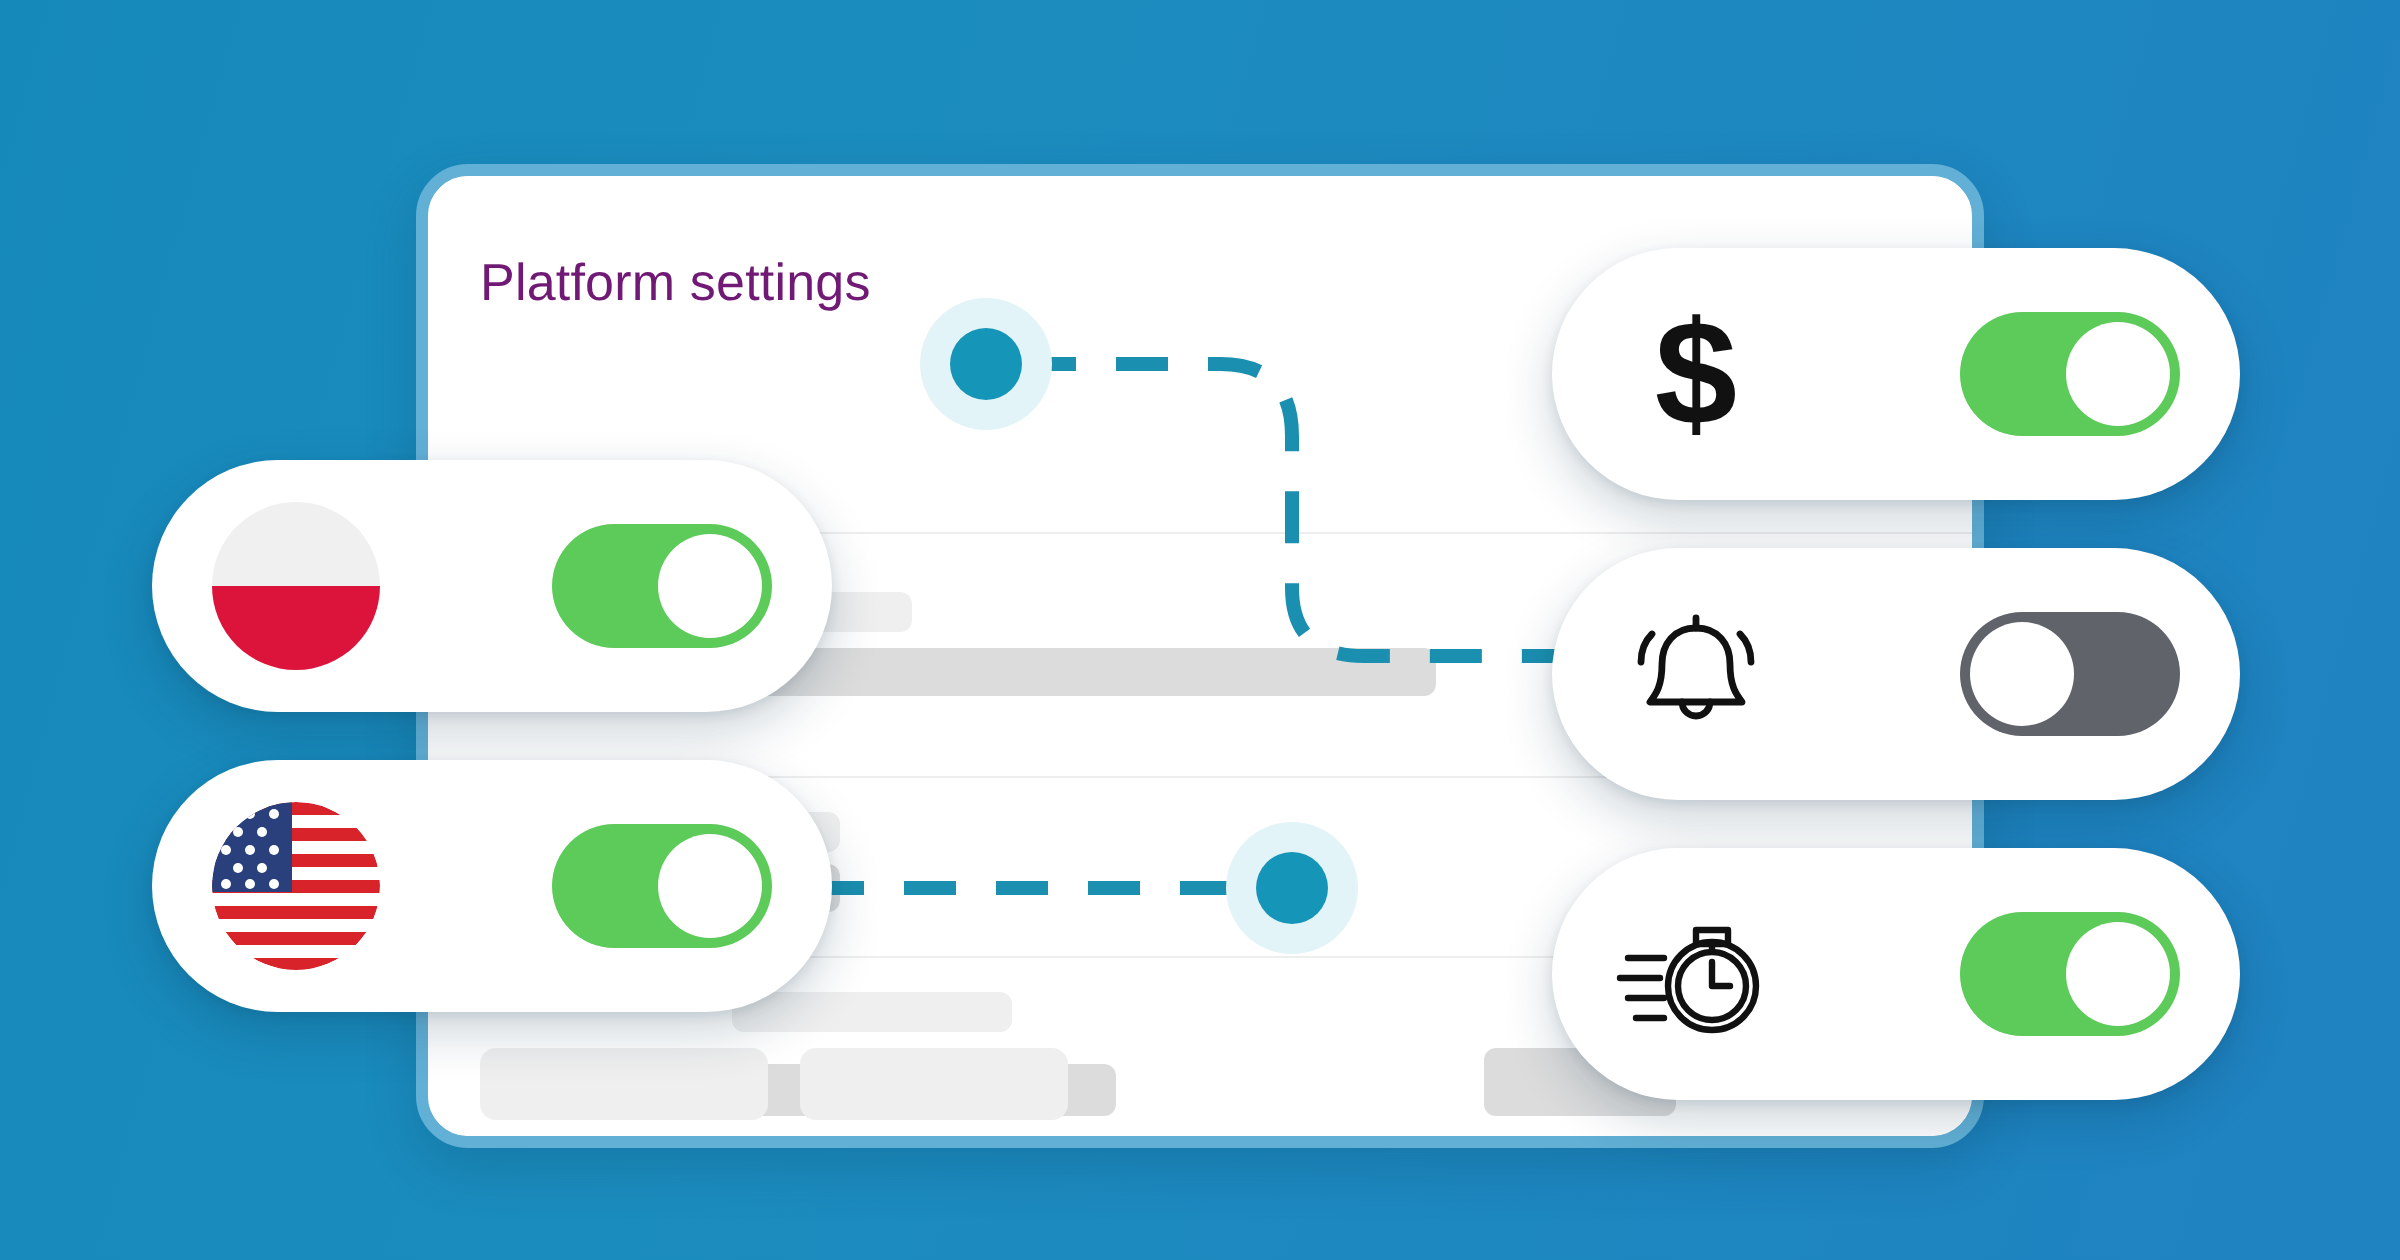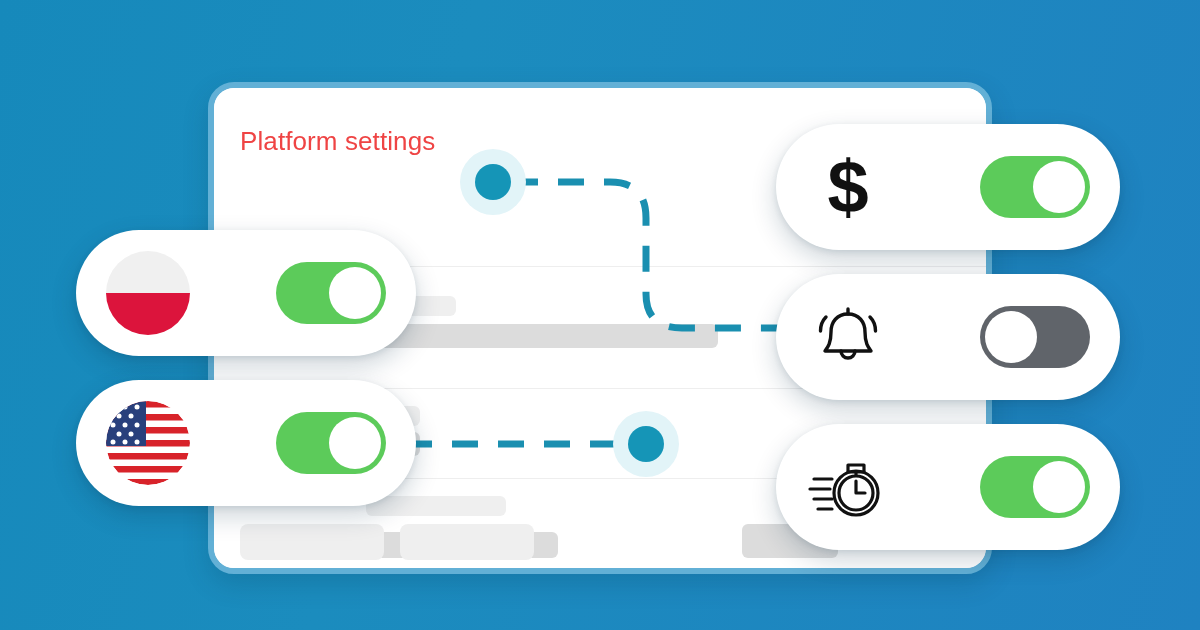--- a/index.html
+++ b/index.html
@@ -28,21 +28,21 @@
   #card-inner {
     position: absolute;
     inset: 0;
     background: #fff;
     border-radius: 20px;
   }
   .card-title {
     position: absolute;
     left: 26px; top: 38px;
     font-size: 26px;
-    color: #ef4444;
+    color: #701a75;
     letter-spacing: .1px;
     white-space: nowrap;
   }
   .divider {
     position: absolute;
     left: 0; right: 0;
     height: 1px;
     background: #eeeeee;
   }
   .sk {

